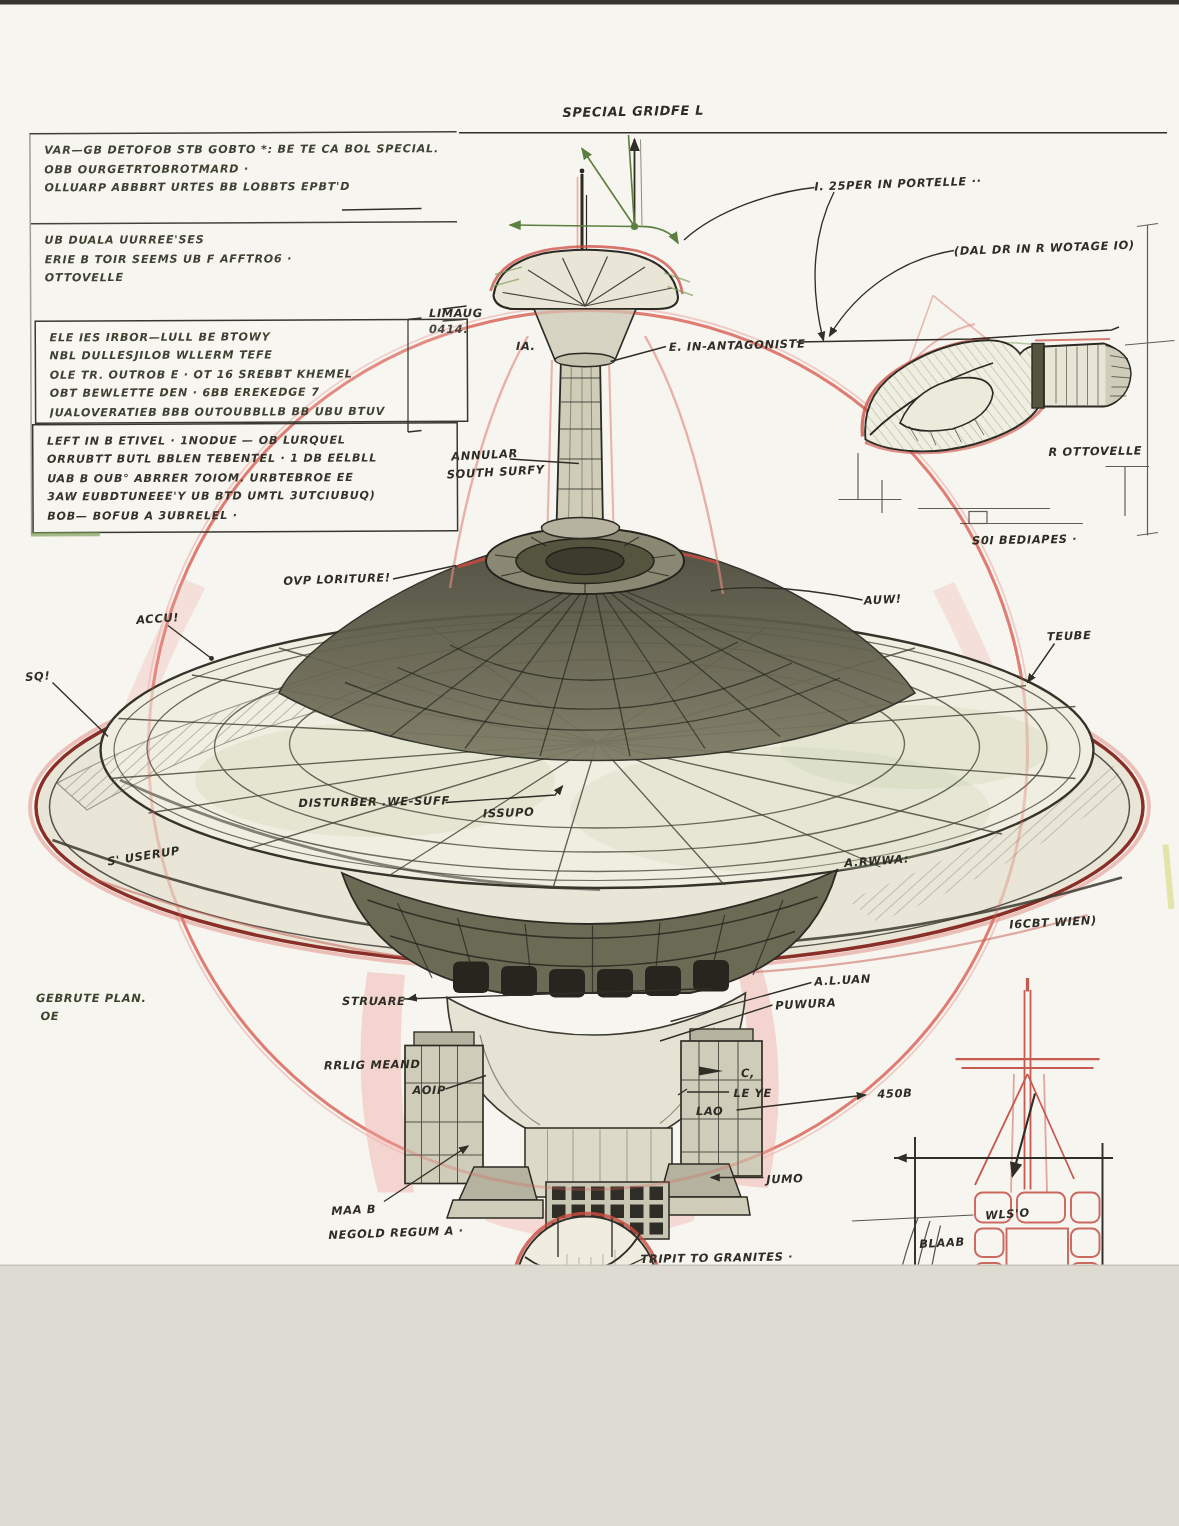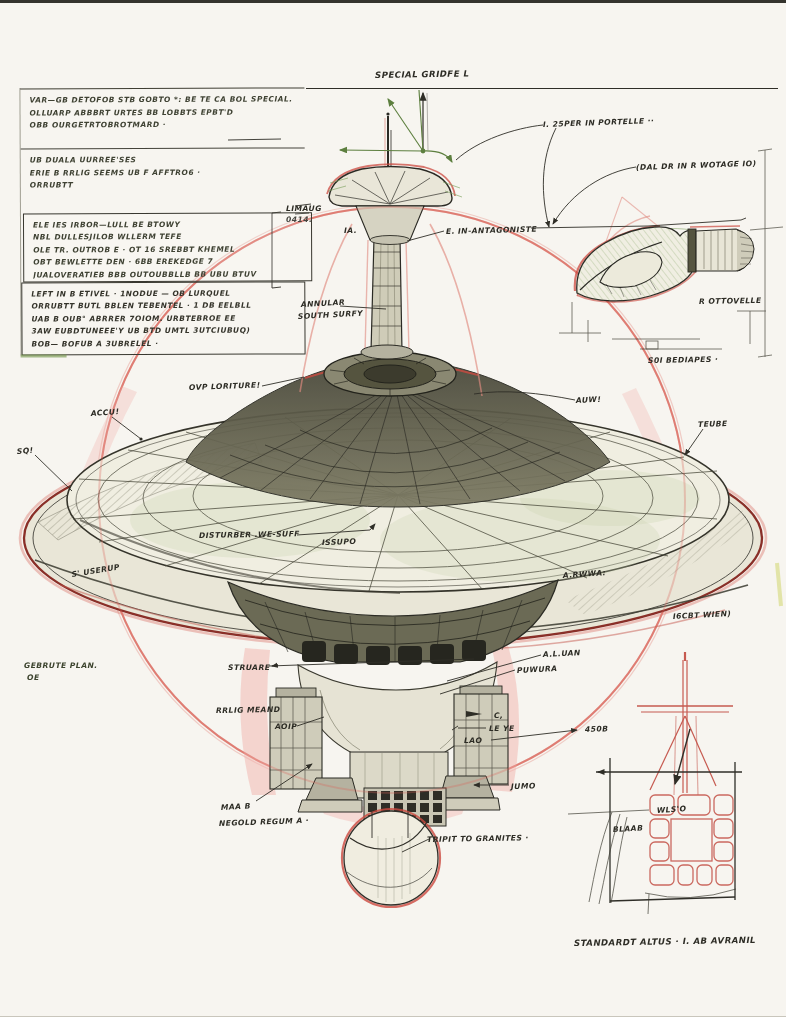--- a/index.html
+++ b/index.html
@@ -1,16 +1,16 @@
 <!DOCTYPE html>
 <html><head>
 <meta charset="utf-8">
 <style>
   html,body{margin:0;padding:0;background:#dedbd3;}
-  .page{position:relative;width:786px;height:1017px;background:#f7f5f0;overflow:hidden;
+  .page{position:relative;width:786px;height:844px;background:#f7f5f0;overflow:hidden;
         font-family:"DejaVu Sans",sans-serif;}
   .page::before{content:"";position:absolute;left:0;top:0;width:786px;height:3px;background:#35342e;z-index:40;}
   .page::after{content:"";position:absolute;left:0;bottom:0;width:786px;height:1px;background:#c9c6bc;z-index:40;}
   svg.art{position:absolute;left:0;top:0;z-index:10;}
   .lbl{font-family:"DejaVu Sans",sans-serif;font-weight:bold;font-style:italic;
        font-size:7.6px;letter-spacing:.45px;fill:#2d2c25;}
   .lbl.big{font-size:8.6px;}
   .lbl.green{fill:#3d442e;}
   
   .notes{position:absolute;left:20px;top:88px;width:284px;z-index:20;
@@ -478,27 +478,27 @@
     <text class="lbl" x="427" y="842" transform="rotate(-1 427 842)">TRIPIT TO GRANITES ·</text>
     <text class="lbl" x="613" y="832" transform="rotate(-3 613 832)">BLAAB</text>
     <text class="lbl" x="657" y="813" transform="rotate(-4 657 813)">WLS'O</text>
     <text class="lbl big" x="574" y="946" transform="rotate(-1 574 946)">STANDARDT ALTUS · I. AB AVRANIL</text>
   </g>
 </svg>
 
 <div class="notes">
   <div class="row r1">
     <div class="ln">VAR—GB DETOFOB STB GOBTO *: BE TE CA BOL SPECIAL.</div>
+    <div class="ln">OBB OURGETRTOBROTMARD ·</div>
     <div class="ln">OLLUARP ABBBRT URTES BB LOBBTS EPBT'D</div>
-    <div class="ln">OBB OURGETRTOBROTMARD ·</div>
   </div>
   <div class="row r2">
     <div class="ln">UB DUALA UURREE'SES</div>
-    <div class="ln">ERIE B RRLIG SEEMS UB F AFFTRO6 ·</div>
-    <div class="ln">ORRUBTT</div>
+    <div class="ln">ERIE B TOIR SEEMS UB F AFFTRO6 ·</div>
+    <div class="ln">OTTOVELLE</div>
   </div>
   <div class="row r3">
     <div class="ln">ELE IES IRBOR—LULL BE BTOWY</div>
     <div class="ln">NBL DULLESJILOB WLLERM TEFE</div>
     <div class="ln">OLE TR. OUTROB E · OT 16 SREBBT KHEMEL</div>
     <div class="ln">OBT BEWLETTE DEN · 6BB EREKEDGE 7</div>
     <div class="ln">JUALOVERATIEB BBB OUTOUBBLLB BB UBU BTUV</div>
   </div>
   <div class="row r4">
     <div class="ln">LEFT IN B ETIVEL · 1NODUE — OB LURQUEL</div>

